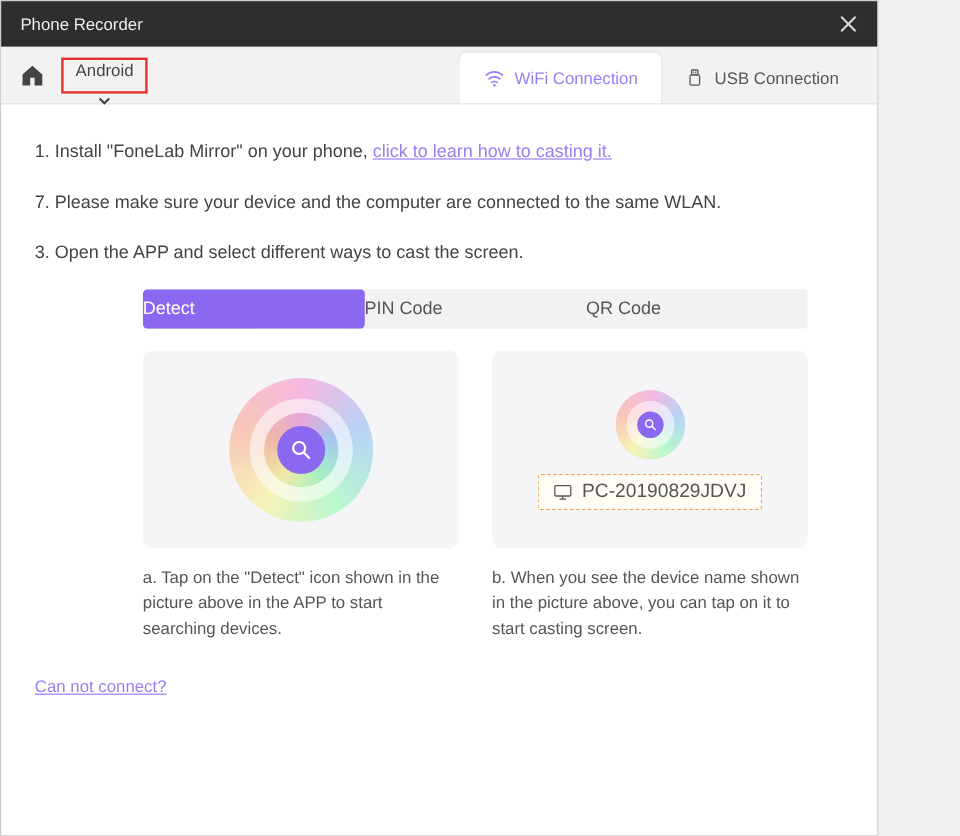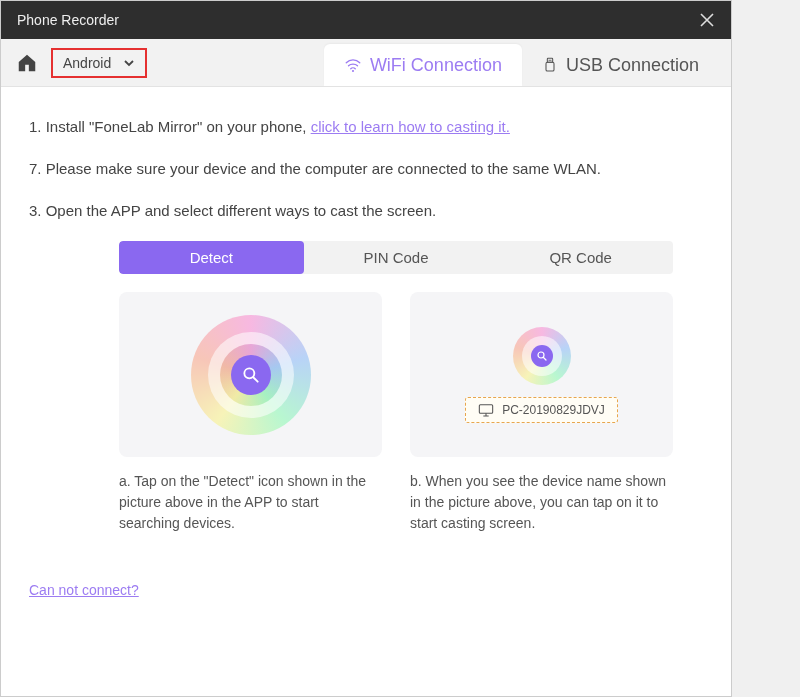--- a/index.html
+++ b/index.html
@@ -46,29 +46,30 @@
   .device-select {
     border: 2px solid #e53030;
     height: 30px;
     padding: 0 10px;
     display: flex;
     align-items: center;
     gap: 12px;
     font-size: 14px;
     color: #444;
     cursor: pointer;
+    flex-direction: column;
   }
   .device-select .chev { font-size: 12px; }
   .toolbar-spacer { flex: 1; }
   .conn-tabs { display:flex; align-items:flex-end; height:100%; }
   .conn-tab {
     display:flex; align-items:center; gap:8px;
     padding: 0 20px;
     height: 42px;
-    font-size: 18px;
+    font-size: 14px;
     color: #555;
     cursor:pointer;
   }
   .conn-tab.active {
     background:#fff;
     color:#9c7cf2;
     border-top-left-radius:6px;
     border-top-right-radius:6px;
     box-shadow: 0 -1px 2px rgba(0,0,0,0.04);
   }
@@ -100,21 +101,20 @@
   .net-line .ip { font-weight:700; }
   .cast-tabs {
     margin: 10px 30px 18px 90px;
     display:flex;
     background:#f2f2f2;
     border-radius:4px;
     overflow:hidden;
   }
   .cast-tab {
     flex:1;
-    text-align:center;
     padding:8px 0;
     font-size:15px;
     color:#555;
     cursor:pointer;
   }
   .cast-tab.active {
     background:#8a68f0;
     color:#fff;
     border-radius:4px;
   }
@@ -189,26 +189,26 @@
     background:#8a68f0;
     display:flex;align-items:center;justify-content:center;
   }
   .device-tag {
     border:1px dashed #e8a64d;
     border-radius:3px;
     padding:5px 12px;
     display:flex;
     align-items:center;
     gap:8px;
-    font-size:12px;
+    font-size:16px;
     color:#555;
     background:#fffdf5;
   }
   .footer-link {
-    margin-top:48px;
+    margin-top:30px;
     color:#9c7cf2;
     text-decoration:underline;
     font-size:14px;
     cursor:pointer;
     display:inline-block;
   }
   svg { display:block; }
 </style>
 </head>
 <body>

